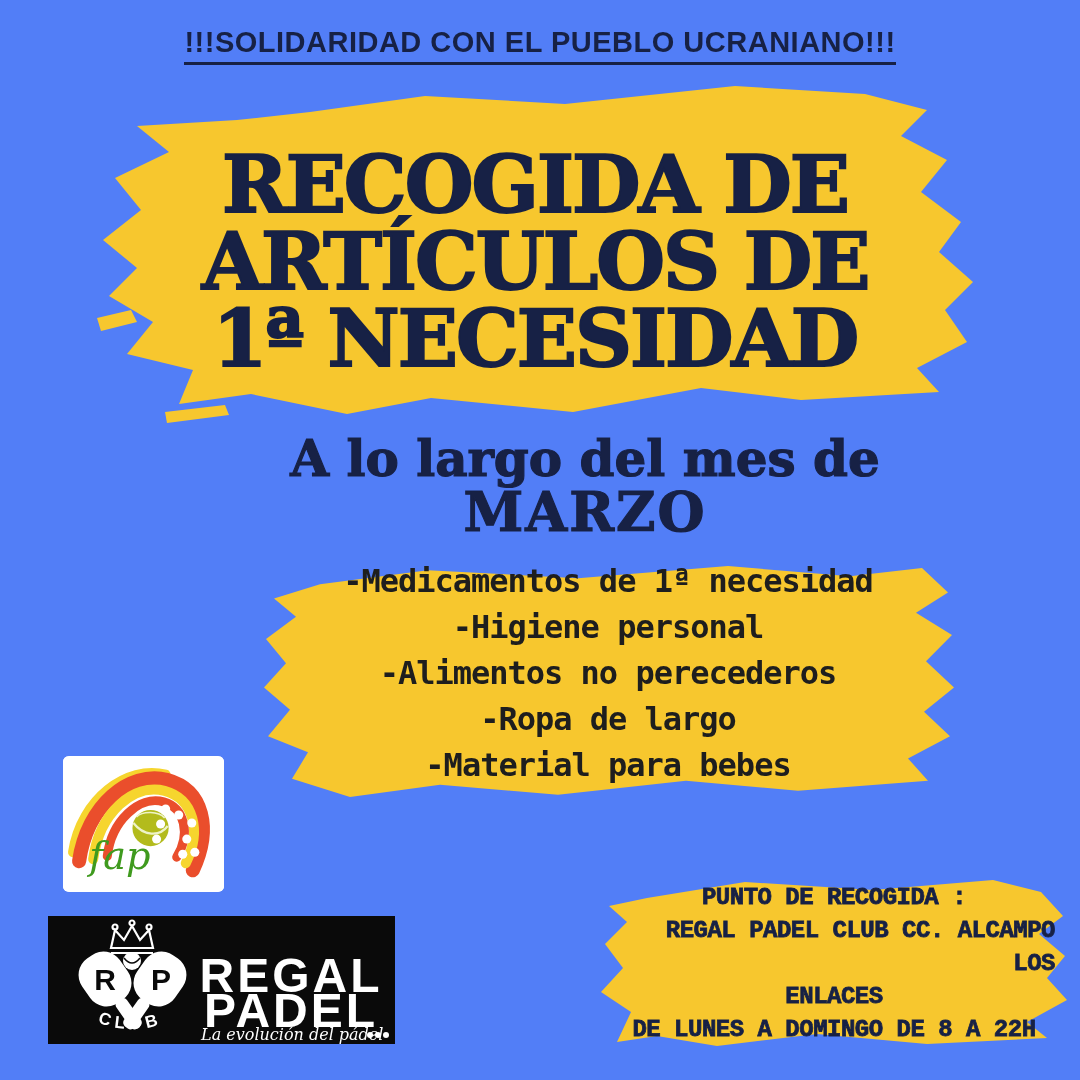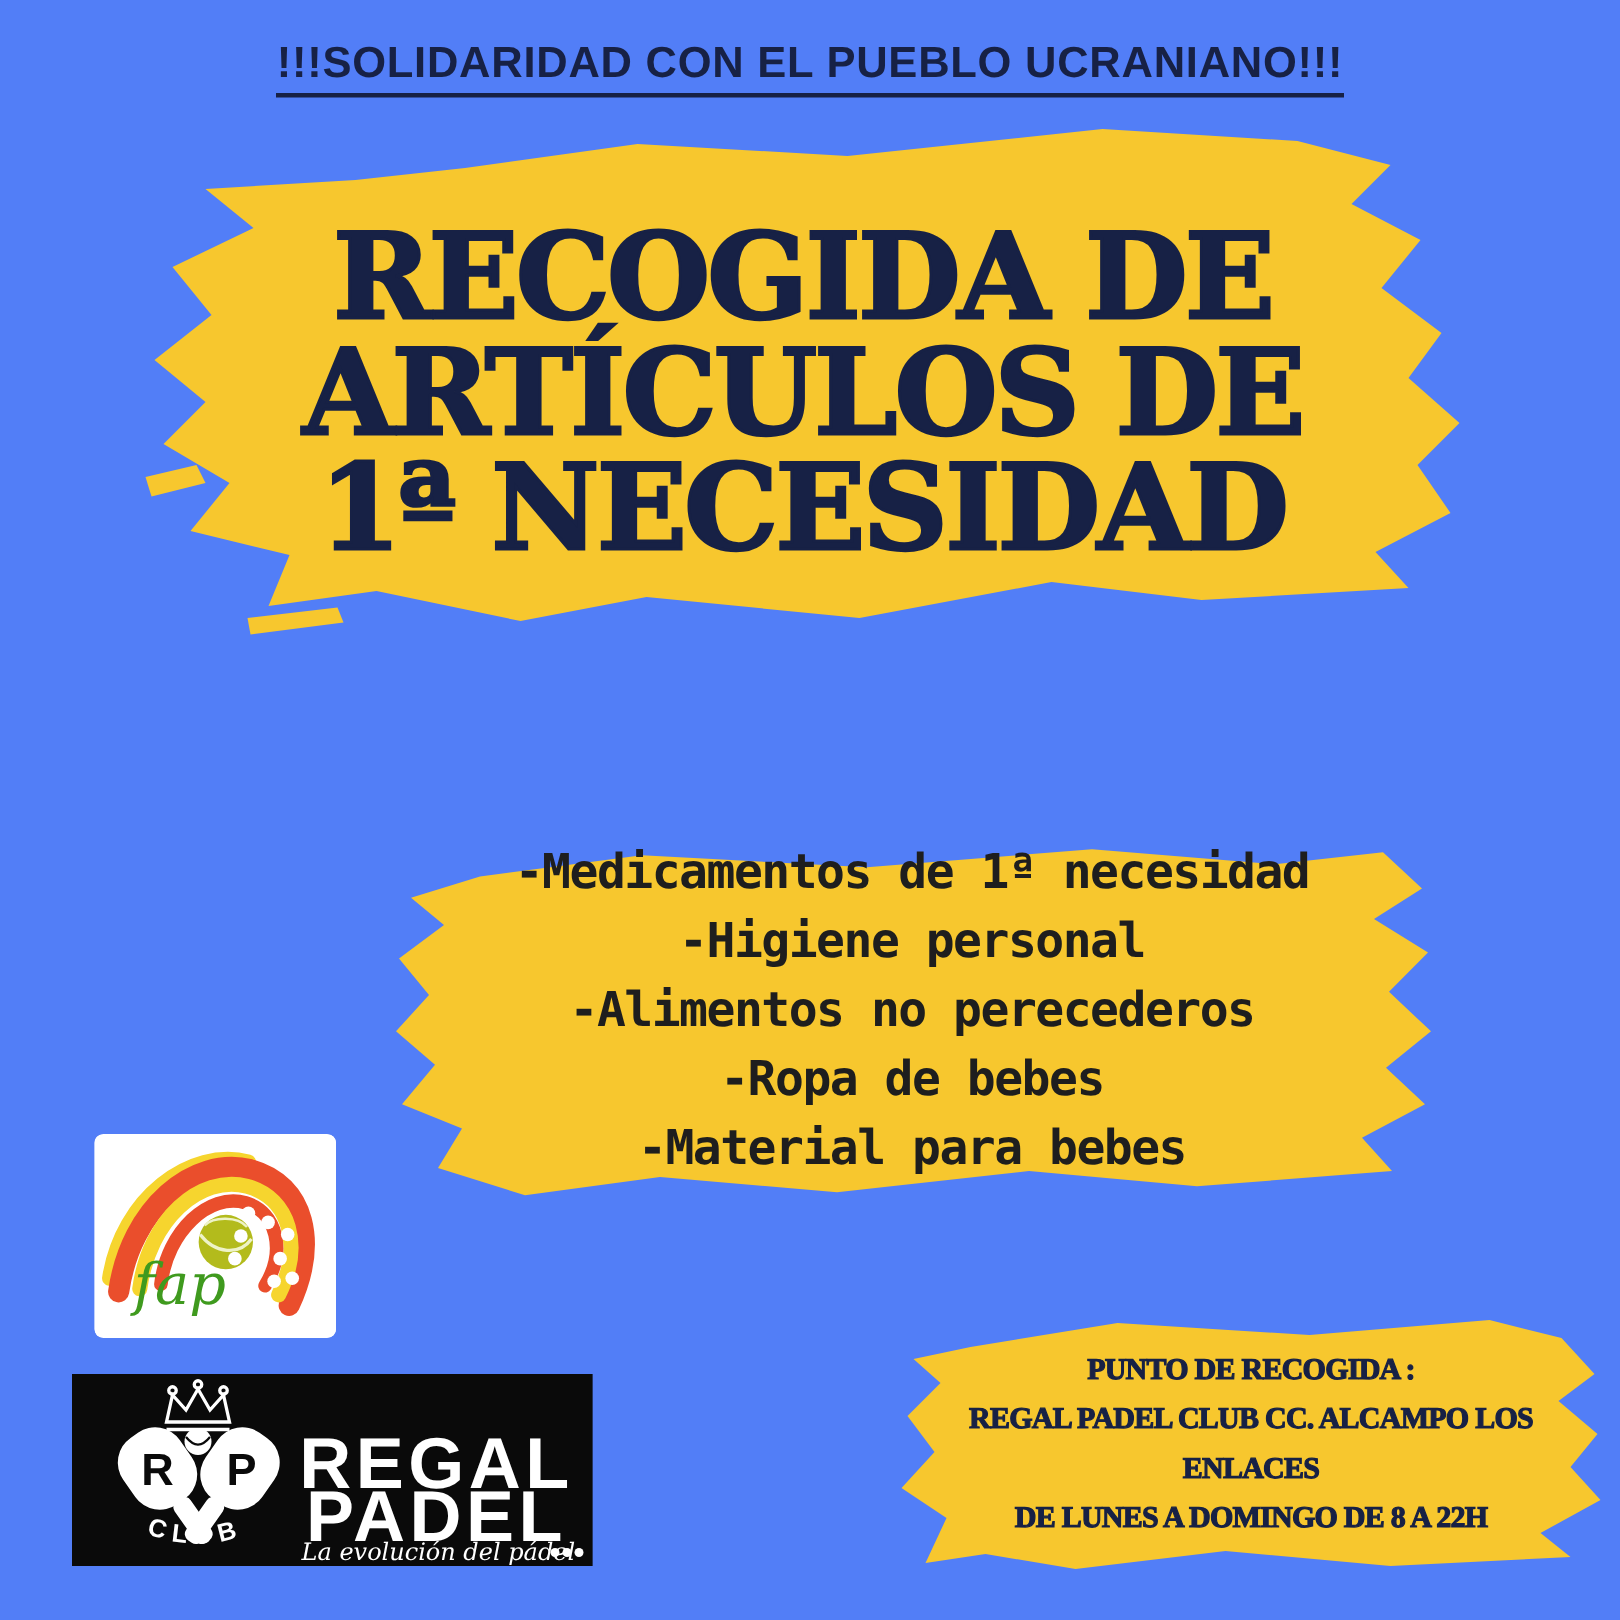--- a/index.html
+++ b/index.html
@@ -53,22 +53,22 @@
     position:absolute;left:0;top:0;width:100%;height:100%;
     display:flex;flex-direction:column;align-items:center;
     font-family:"DejaVu Sans Mono",monospace;font-weight:700;
     font-size:32px;line-height:46px;letter-spacing:-1px;
     color:#1e1e1e;text-align:center;
   }
   
   .pickup{
     position:absolute;left:0;top:0;width:100%;height:100%;
     display:flex;flex-direction:column;justify-content:center;align-items:center;
-    font-family:Liberation Serif, serif;font-weight:bold;
-    font-size:20px;line-height:33px;letter-spacing:-0.5px;
+    font-family:Liberation Mono, monospace;font-weight:bold;
+    font-size:24px;line-height:33px;letter-spacing:-0.5px;
     color:#172145;text-align:right;
     -webkit-text-stroke:0.8px #172145;
     padding:0 18px;box-sizing:border-box;
   }
   
   .fap-logo{
     position:absolute;left:63px;top:756px;width:161px;height:136px;
     background:#ffffff;border-radius:6px;
   }
   .fap-logo svg{display:block;width:100%;height:100%;}
@@ -95,30 +95,34 @@
       <path d="M2,238 l34,-8 6,12 -36,9 z" fill="#f7c72e"></path>
       <path d="M70,332 l60,-7 4,10 -62,8 z" fill="#f7c72e"></path>
     </svg>
     <div class="headline">
       <div>RECOGIDA DE</div>
       <div>ARTÍCULOS DE</div>
       <div>1ª NECESIDAD</div>
     </div>
   </div>
 
+  <div class="subtitle">
+    <div class="sub1">A lo largo del mes de</div>
+    <div class="sub2">MARZO</div>
+  </div>
 
   <div class="splash splash2">
     <svg viewBox="0 0 700 245" preserveAspectRatio="none">
       <path d="M62,26 L170,12 L320,20 L470,8 L592,18 L664,10 L690,34 L658,54 L694,76 L668,102 L696,128 L666,152 L692,176 L650,198 L670,220 L540,230 L428,220 L300,234 L182,224 L92,236 L34,218 L50,192 L10,176 L32,150 L6,128 L28,104 L8,80 L38,58 L16,40 Z" fill="#f7c72e"></path>
     </svg>
     <div class="list">
       <div>-Medicamentos de 1ª necesidad</div>
       <div>-Higiene personal</div>
       <div>-Alimentos no perecederos</div>
-      <div>-Ropa de bebes</div>
+      <div>-Ropa de largo</div>
       <div>-Material para bebes</div>
     </div>
   </div>
 
   <div class="fap-logo">
     <svg viewBox="0 0 160 134">
       <rect x="0" y="0" width="160" height="134" rx="5" fill="#ffffff"></rect>
       <g fill="none" stroke-linecap="round">
         <path d="M10,95 C18,42 64,8 102,18" stroke="#f6d52e" stroke-width="10"></path>
         <path d="M16,104 C24,48 66,14 103,23 C140,33 148,72 129,113" stroke="#ea4e2c" stroke-width="14"></path>

